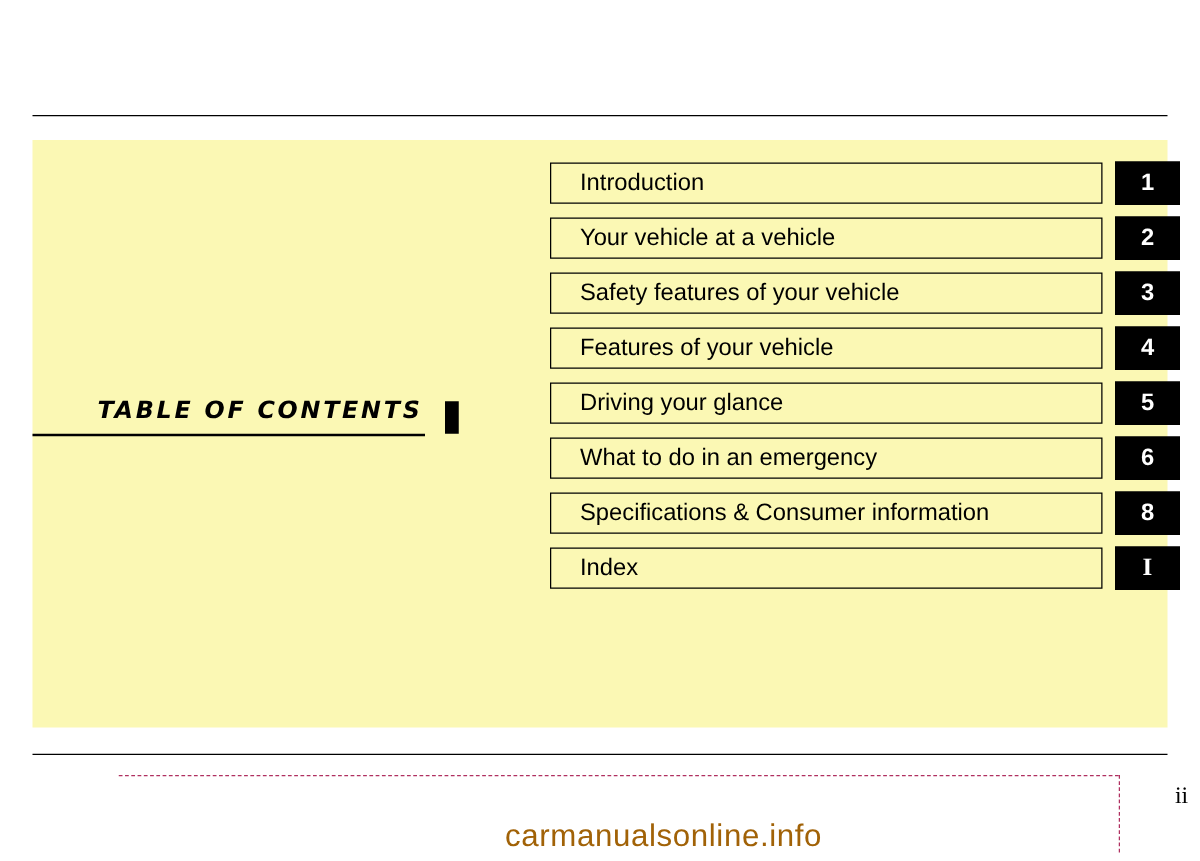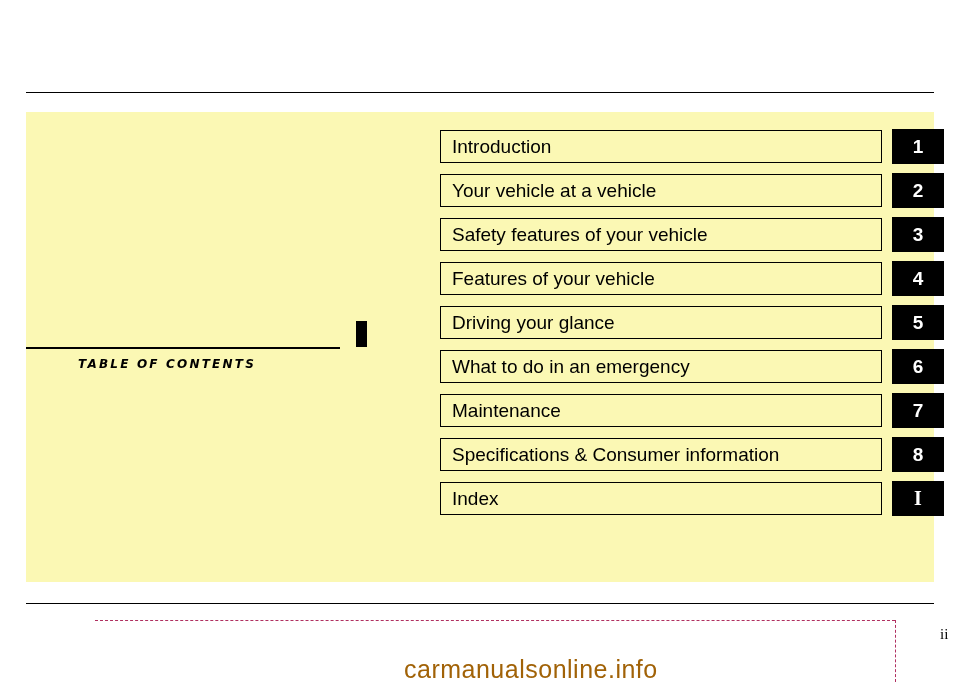--- a/index.html
+++ b/index.html
@@ -61,25 +61,24 @@
     width: 350px;
     height: 44px;
   }
   .toc-heading {
     position: absolute;
     left: 52px;
     top: 5px;
     font-family: "DejaVu Sans", sans-serif;
     font-style: italic;
     font-weight: bold;
-    font-size: 12px;
+    font-size: 19px;
     letter-spacing: 2.2px;
     color: #000000;
     white-space: nowrap;
-    margin-top: 40px;
   }
   .toc-heading-rule {
     position: absolute;
     left: 0px;
     top: 35px;
     width: 314px;
     height: 2px;
     background: #000000;
   }
   .toc-heading-block {
@@ -108,21 +107,21 @@
     left: 0;
     top: 0;
     width: 442px;
     height: 33px;
     box-sizing: border-box;
     border: 1px solid #000000;
     background: #fbf8b4;
     color: #000000;
     font-size: 19px;
     line-height: 31px;
-    padding-left: 11px;
+    padding-left: 23px;
   }
   .chapter-tab {
     position: absolute;
     left: 452px;
     top: -1px;
     width: 52px;
     height: 35px;
     background: #000000;
     color: #ffffff;
     font-size: 19px;
@@ -149,21 +148,21 @@
     left: 895px;
     top: 620px;
     width: 0;
     height: 62px;
     border-left: 1px dashed #b03060;
   }
   .page-number {
     position: absolute;
     left: 940px;
     top: 626px;
-    font-size: 15px;
+    font-size: 19px;
     color: #000000;
     font-family: "Liberation Serif", serif;
   }
   .watermark {
     position: absolute;
     left: 404px;
     top: 655px;
     font-size: 25px;
     color: #a16207;
     letter-spacing: 0.5px;
@@ -211,24 +210,20 @@
     <div class="chapter-row">
       <div class="chapter-title">Driving your glance</div>
       <div class="chapter-tab">5</div>
     </div>
 
     <div class="chapter-row">
       <div class="chapter-title">What to do in an emergency</div>
       <div class="chapter-tab">6</div>
     </div>
 
-    <div class="chapter-row">
-      <div class="chapter-title">Maintenance</div>
-      <div class="chapter-tab">7</div>
-    </div>
 
     <div class="chapter-row">
       <div class="chapter-title">Specifications &amp; Consumer information</div>
       <div class="chapter-tab">8</div>
     </div>
 
     <div class="chapter-row">
       <div class="chapter-title">Index</div>
       <div class="chapter-tab index-tab">I</div>
     </div>

